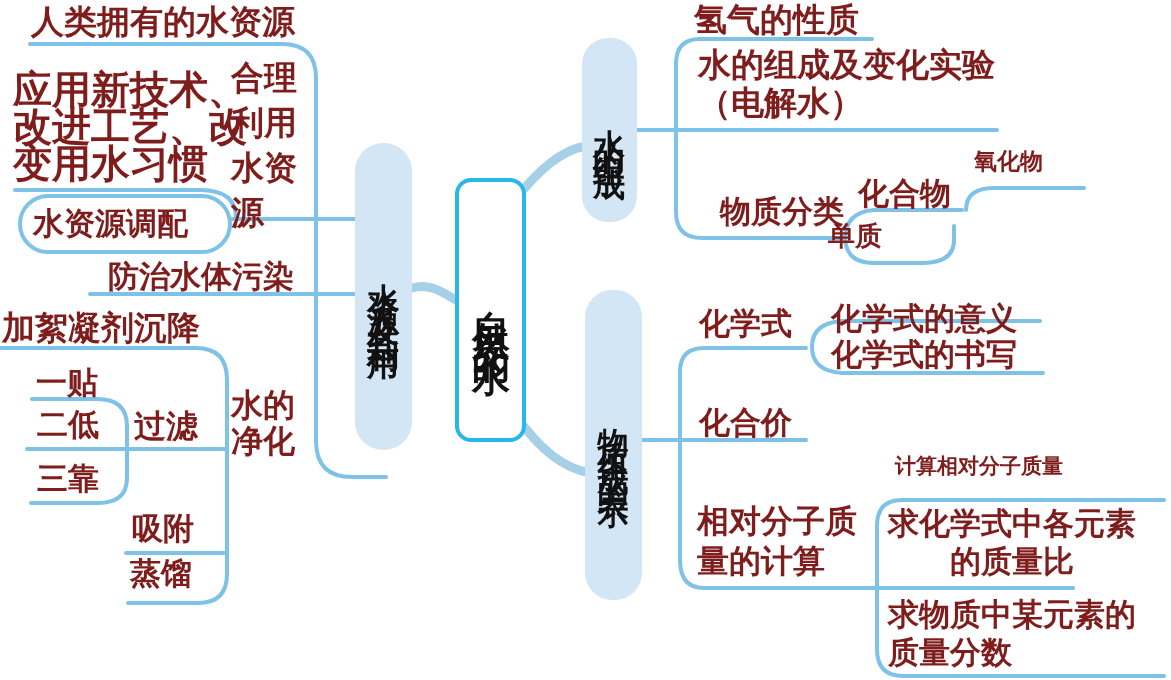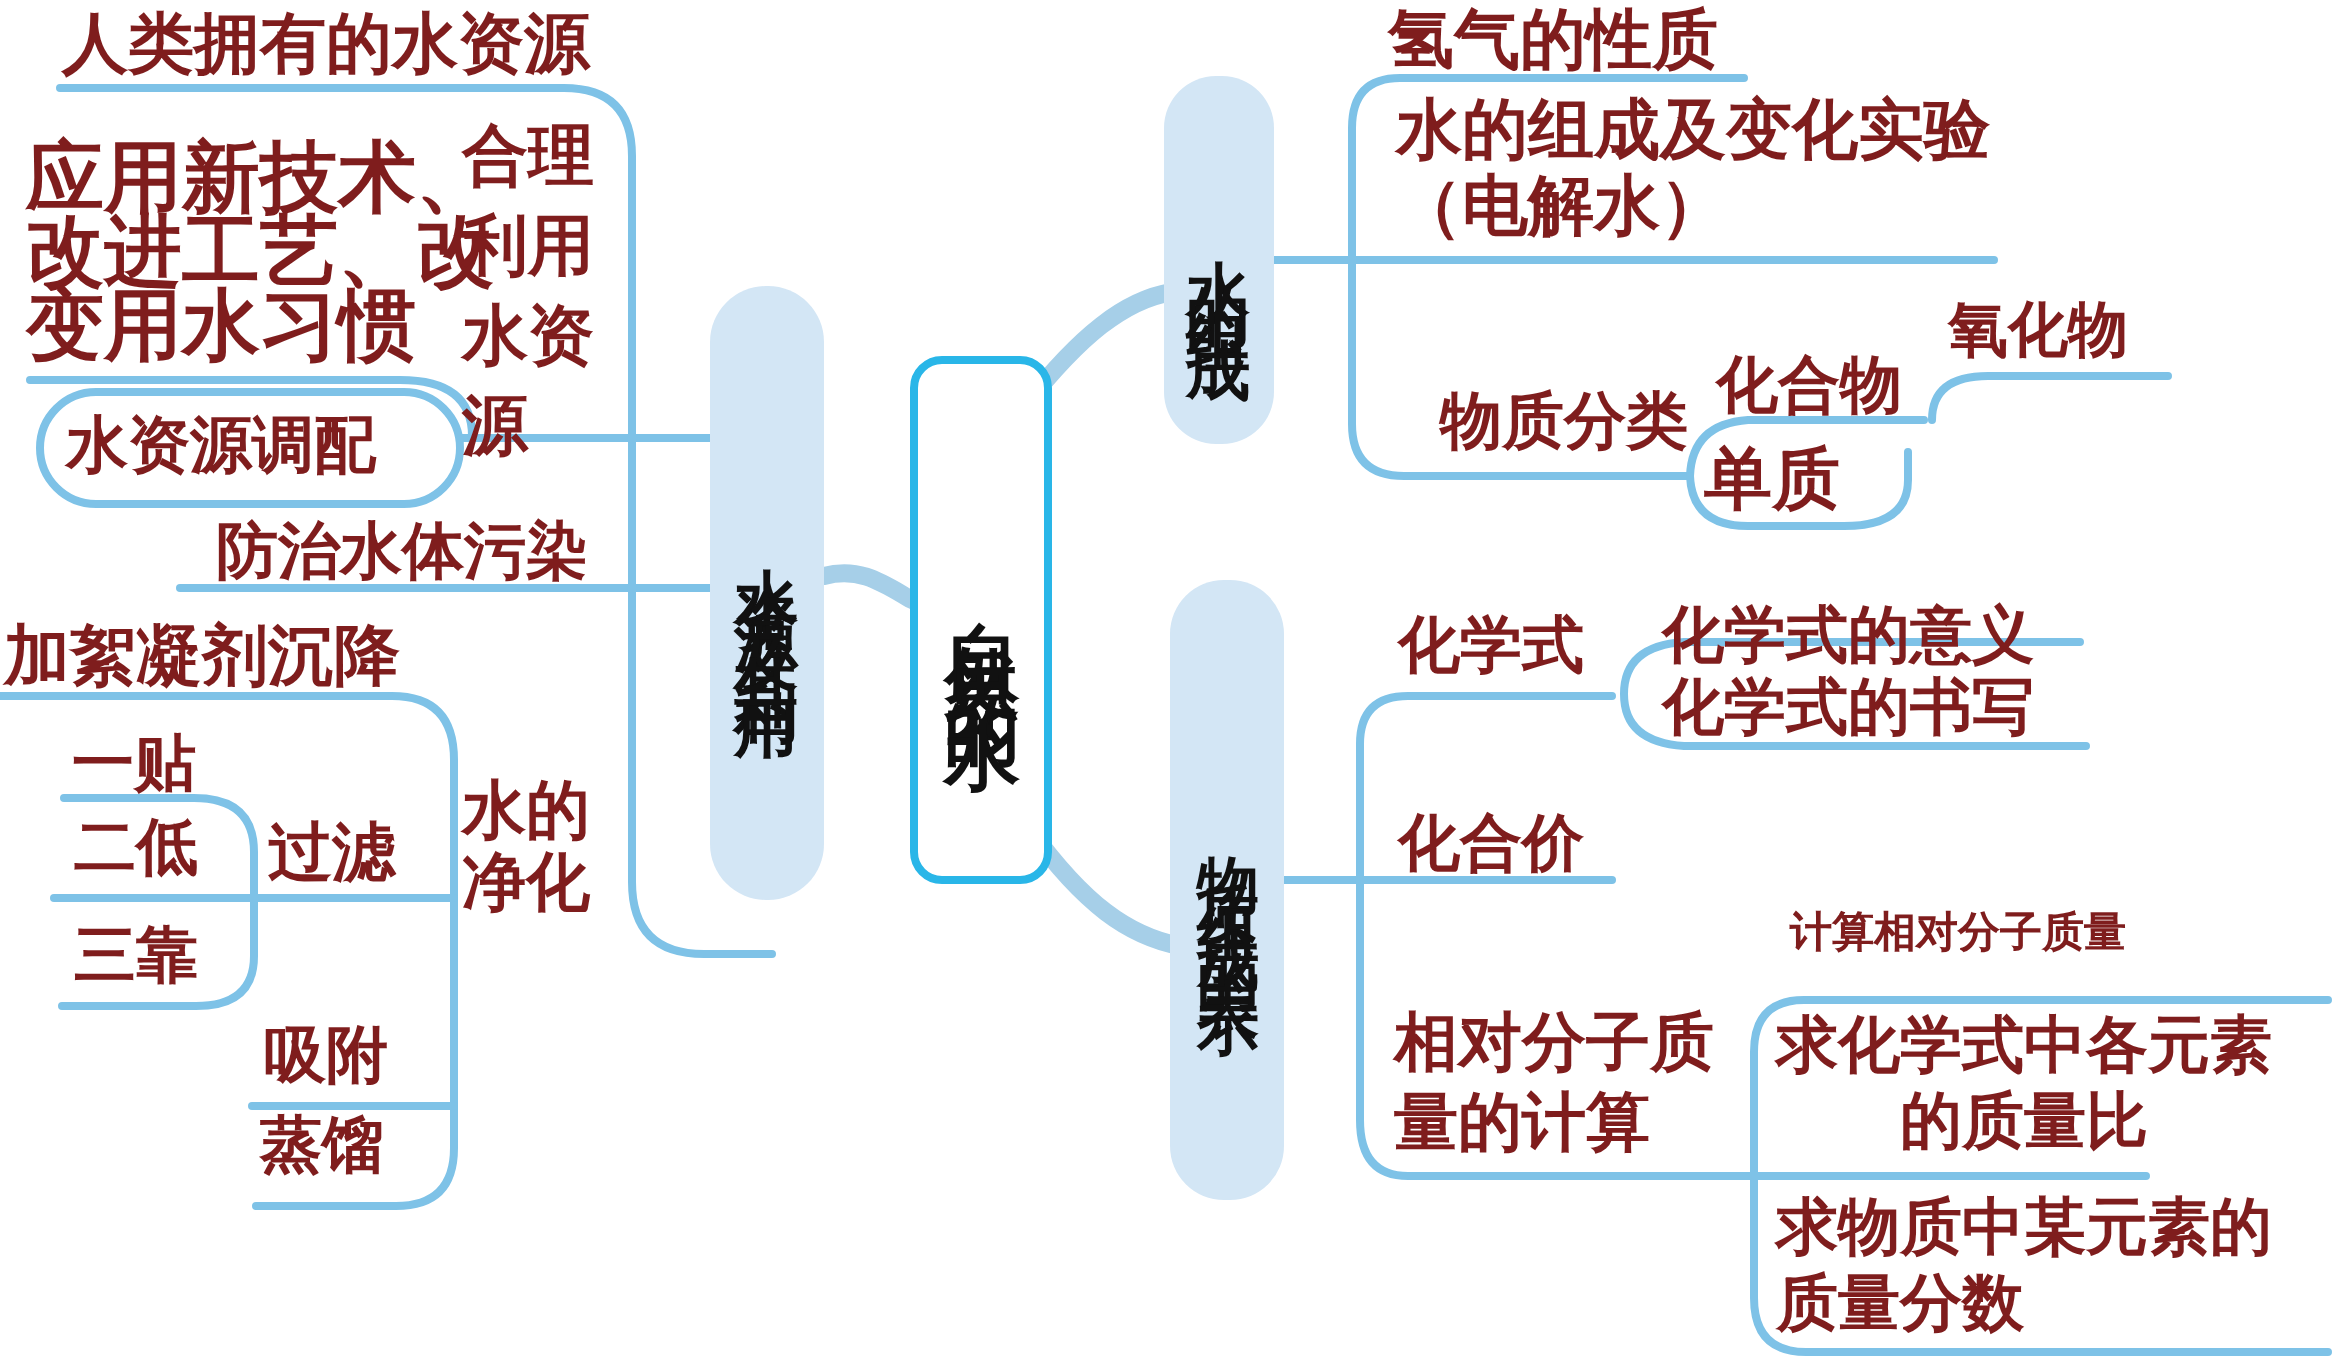--- a/index.html
+++ b/index.html
@@ -41,22 +41,22 @@
   #erdi{left:37px;top:407px;font-size:31px;}
   #sankao{left:37px;top:461px;font-size:31px;}
   #guolv{left:134px;top:409px;font-size:32px;}
   #jinghua{left:231px;top:387px;font-size:32px;line-height:36px;}
   #xifu{left:132px;top:511px;font-size:31px;}
   #zhengliu{left:130px;top:556px;font-size:31px;}
   #qingqi{left:694px;top:2px;font-size:33px;}
   #experiment{left:698px;top:46px;font-size:33px;line-height:38px;}
   #wuzhifenlei{left:696px;top:194px;font-size:31px;margin-left:24px;}
   #huahewu{left:858px;top:176px;font-size:31px;}
-  #yanghuawu{left:974px;top:149px;font-size:30px;}
-  #danzhi{left:852px;top:221px;font-size:34px;text-align:center;}
+  #yanghuawu{left:974px;top:149px;font-size:23px;}
+  #danzhi{left:828px;top:221px;font-size:27px;text-align:center;}
   #huaxueshi{left:699px;top:306px;font-size:31px;}
   #yiyi{left:831px;top:301px;font-size:31px;}
   #shuxie{left:831px;top:337px;font-size:31px;}
   #huahejia{left:699px;top:405px;font-size:31px;}
   #xiangdui{left:697px;top:501px;font-size:32px;line-height:40px;}
   #jisuan{left:895px;top:455px;font-size:21px;}
   #qiubi{left:888px;top:504px;font-size:31px;line-height:38px;text-align:center;}
   #qiufen{left:888px;top:595px;font-size:31px;line-height:38px;}
 </style>
 </head>

